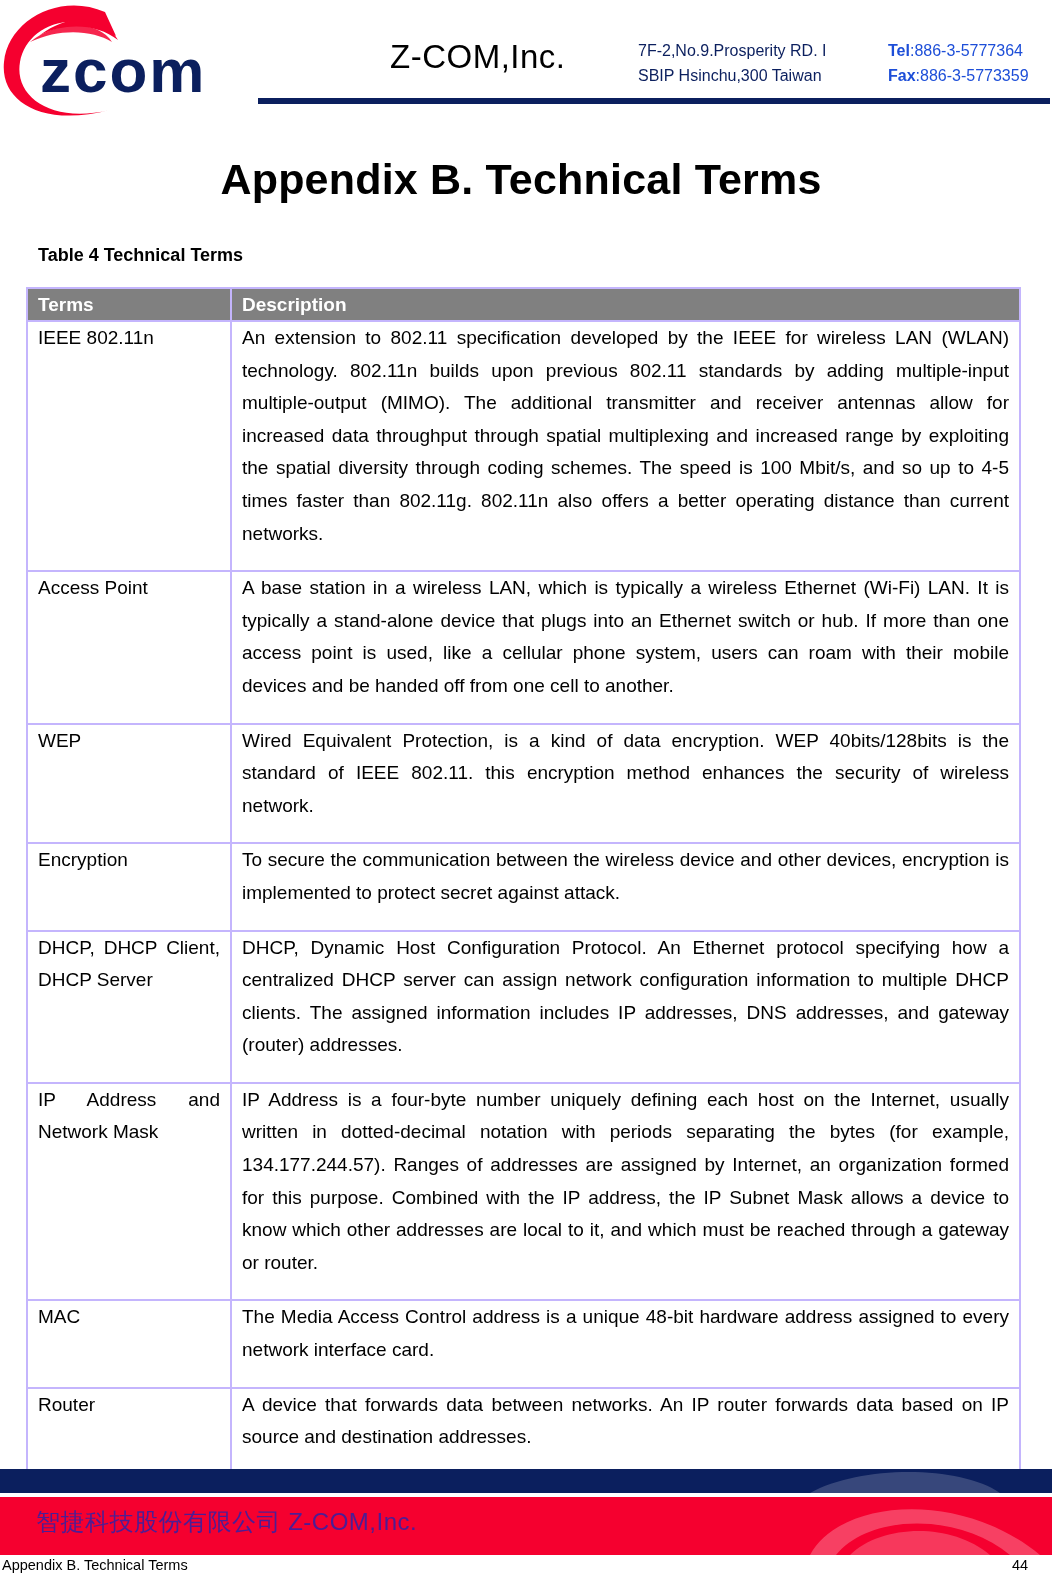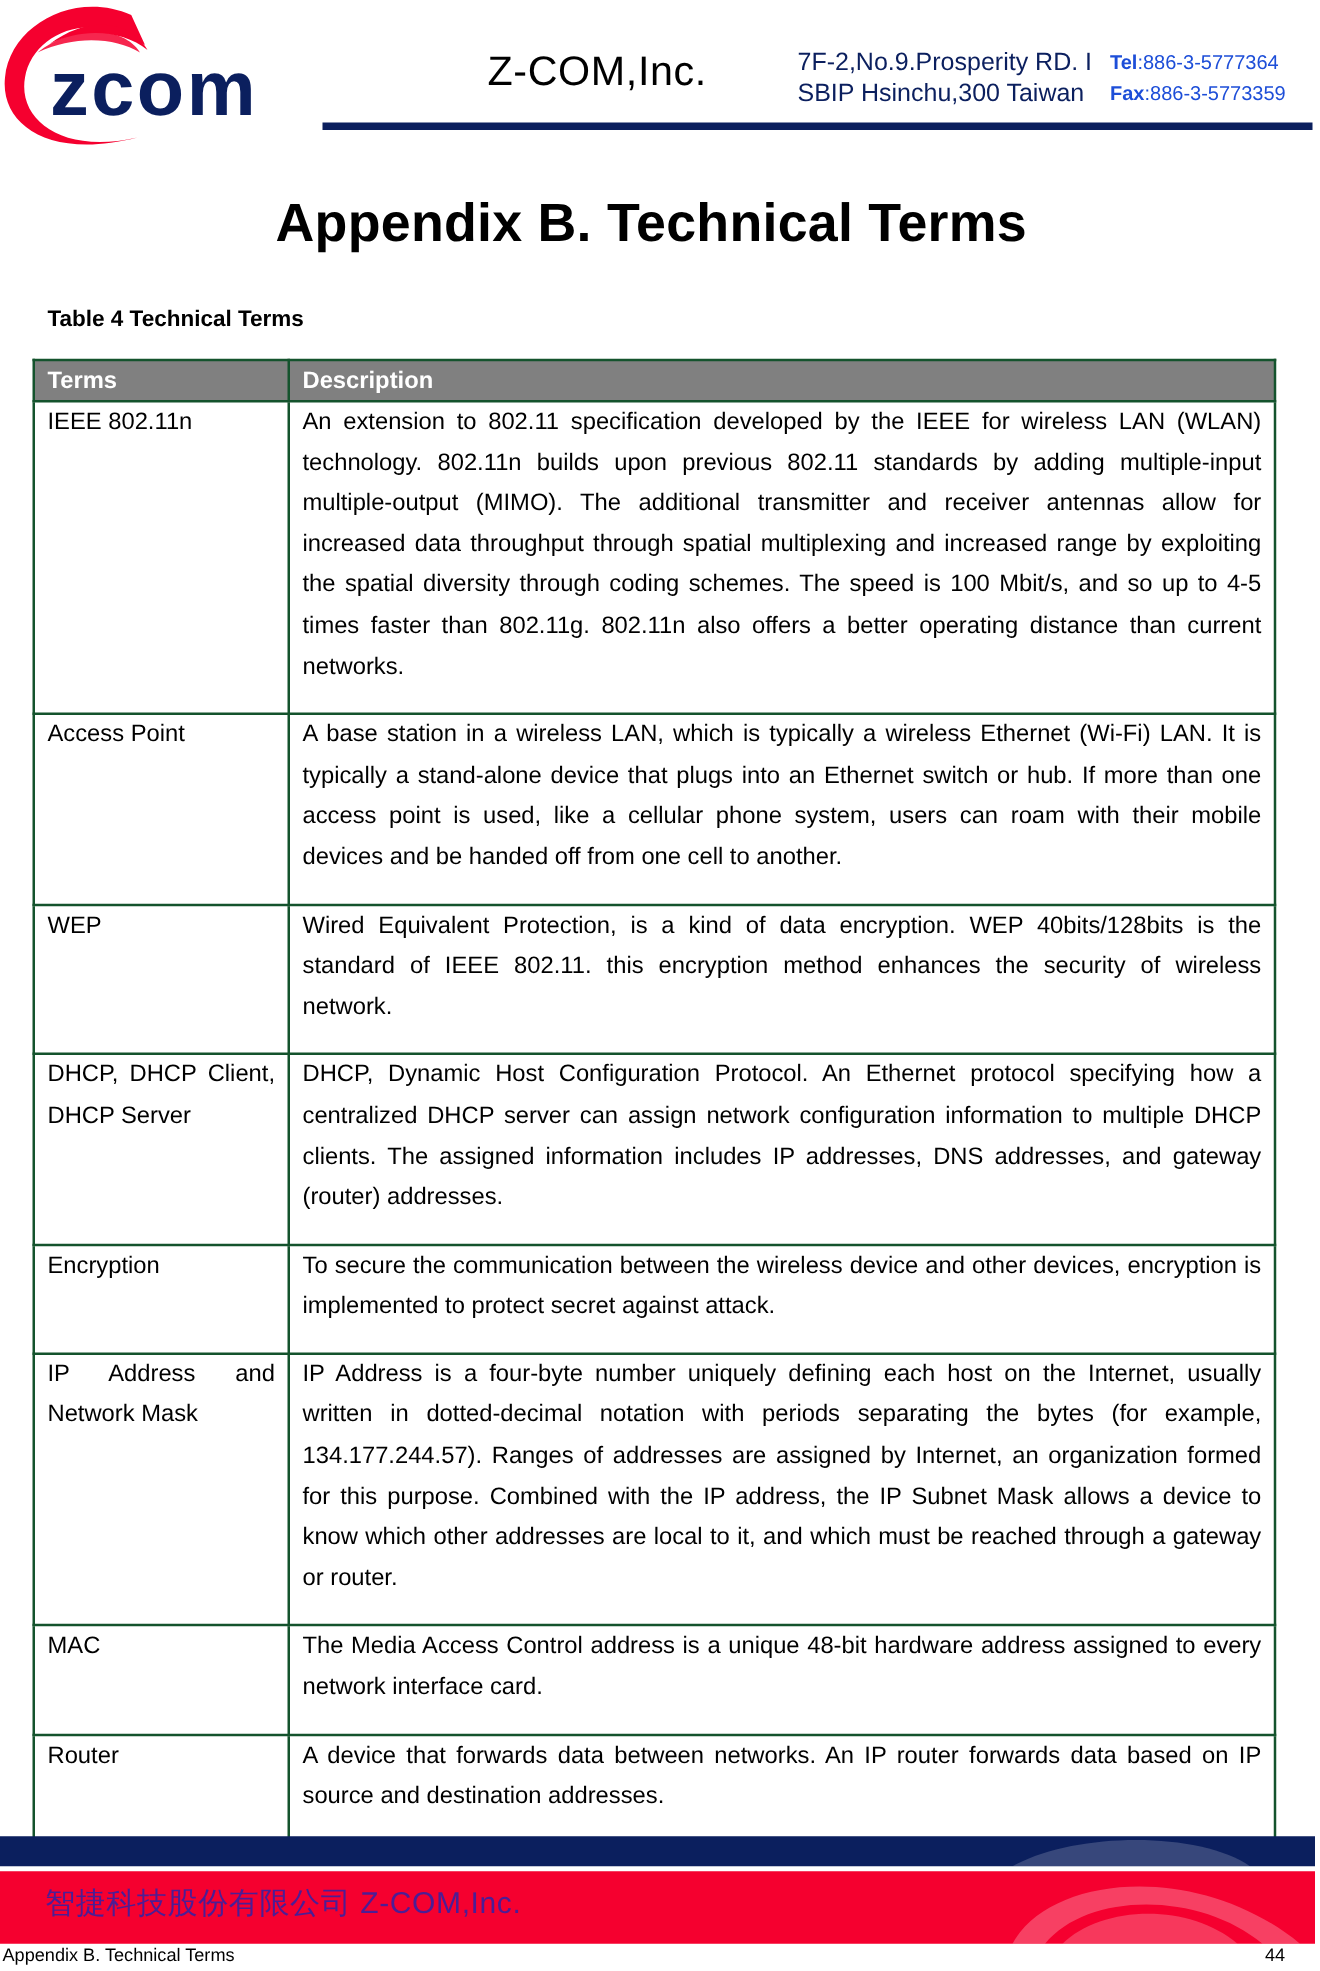--- a/index.html
+++ b/index.html
@@ -3,31 +3,31 @@
   <meta charset="utf-8">
   <style>
     html, body { margin:0; padding:0; background:#ffffff; }
     body { width:1056px; height:1577px; position:relative; overflow:hidden; font-family:"Liberation Sans", sans-serif; color:#000; }
     .abs { position:absolute; }
 
     
     .logo { left:0; top:0; width:262px; height:128px; }
     .header-rule { left:258px; top:98px; width:792px; height:6px; background:#0b1f5e; }
     .company-name { left:390px; top:38px; font-size:33px; color:#000000; letter-spacing:0.5px; white-space:nowrap; }
-    .address { left:638px; top:38px; font-size:20px; line-height:25px; color:#0b1f5e; white-space:nowrap; }
+    .address { left:638px; top:38px; font-size:16px; line-height:25px; color:#0b1f5e; white-space:nowrap; }
     .contact { left:888px; top:38px; font-size:16px; line-height:25px; color:#1d4ed8; white-space:nowrap; }
     .contact b { font-weight:bold; }
 
     
     .page-title { left:0; width:1042px; top:155px; text-align:center; font-size:43px; font-weight:bold; letter-spacing:0.2px; }
     .table-caption { left:38px; top:245px; font-size:18px; font-weight:bold; }
 
     
     .terms-table { left:26px; top:287px; width:995px; border-collapse:collapse; table-layout:fixed; }
-    .terms-table th, .terms-table td { border:2px solid #14532d; vertical-align:top; font-size:19px; line-height:32.6px; }
+    .terms-table th, .terms-table td { border:2px solid #c4b5fd; vertical-align:top; font-size:19px; line-height:32.6px; }
     .terms-table th { background:#808080; color:#fff; font-weight:bold; text-align:left; height:31px; line-height:31px; padding:0 10px; }
     .terms-table td { padding:0 10px 20px 10px; }
     .terms-table td.term { text-align:justify; text-align-last:left; }
     .terms-table td.desc { text-align:justify;margin-left:21px; }
     .col-term { width:204px; }
 
     
     .footer-navy { left:0; top:1469px; width:1052px; height:24px; background:#0b1f5e; }
     .footer-red { left:0; top:1497px; width:1052px; height:58px; background:#f5002f; }
     .footer-arcs { left:0; top:1469px; width:1052px; height:86px; }
@@ -79,26 +79,26 @@
     </tr>
     <tr>
       <td class="term">Access Point</td>
       <td class="desc">A base station in a wireless LAN, which is typically a wireless Ethernet (Wi-Fi) LAN. It is typically a stand-alone device that plugs into an Ethernet switch or hub. If more than one access point is used, like a cellular phone system, users can roam with their mobile devices and be handed off from one cell to another.</td>
     </tr>
     <tr>
       <td class="term">WEP</td>
       <td class="desc">Wired Equivalent Protection, is a kind of data encryption. WEP 40bits/128bits is the standard of IEEE 802.11. this encryption method enhances the security of wireless network.</td>
     </tr>
     <tr>
+      <td class="term">Encryption</td>
+      <td class="desc">To secure the communication between the wireless device and other devices, encryption is implemented to protect secret against attack.</td>
+    </tr>
+    <tr>
       <td class="term">DHCP, DHCP Client, DHCP Server</td>
       <td class="desc">DHCP, Dynamic Host Configuration Protocol. An Ethernet protocol specifying how a centralized DHCP server can assign network configuration information to multiple DHCP clients. The assigned information includes IP addresses, DNS addresses, and gateway (router) addresses.</td>
-    </tr>
-    <tr>
-      <td class="term">Encryption</td>
-      <td class="desc">To secure the communication between the wireless device and other devices, encryption is implemented to protect secret against attack.</td>
     </tr>
     <tr>
       <td class="term">IP Address and Network Mask</td>
       <td class="desc">IP Address is a four-byte number uniquely defining each host on the Internet, usually written in dotted-decimal notation with periods separating the bytes (for example, 134.177.244.57). Ranges of addresses are assigned by Internet, an organization formed for this purpose. Combined with the IP address, the IP Subnet Mask allows a device to know which other addresses are local to it, and which must be reached through a gateway or router.</td>
     </tr>
     <tr>
       <td class="term">MAC</td>
       <td class="desc">The Media Access Control address is a unique 48-bit hardware address assigned to every network interface card.</td>
     </tr>
     <tr>

